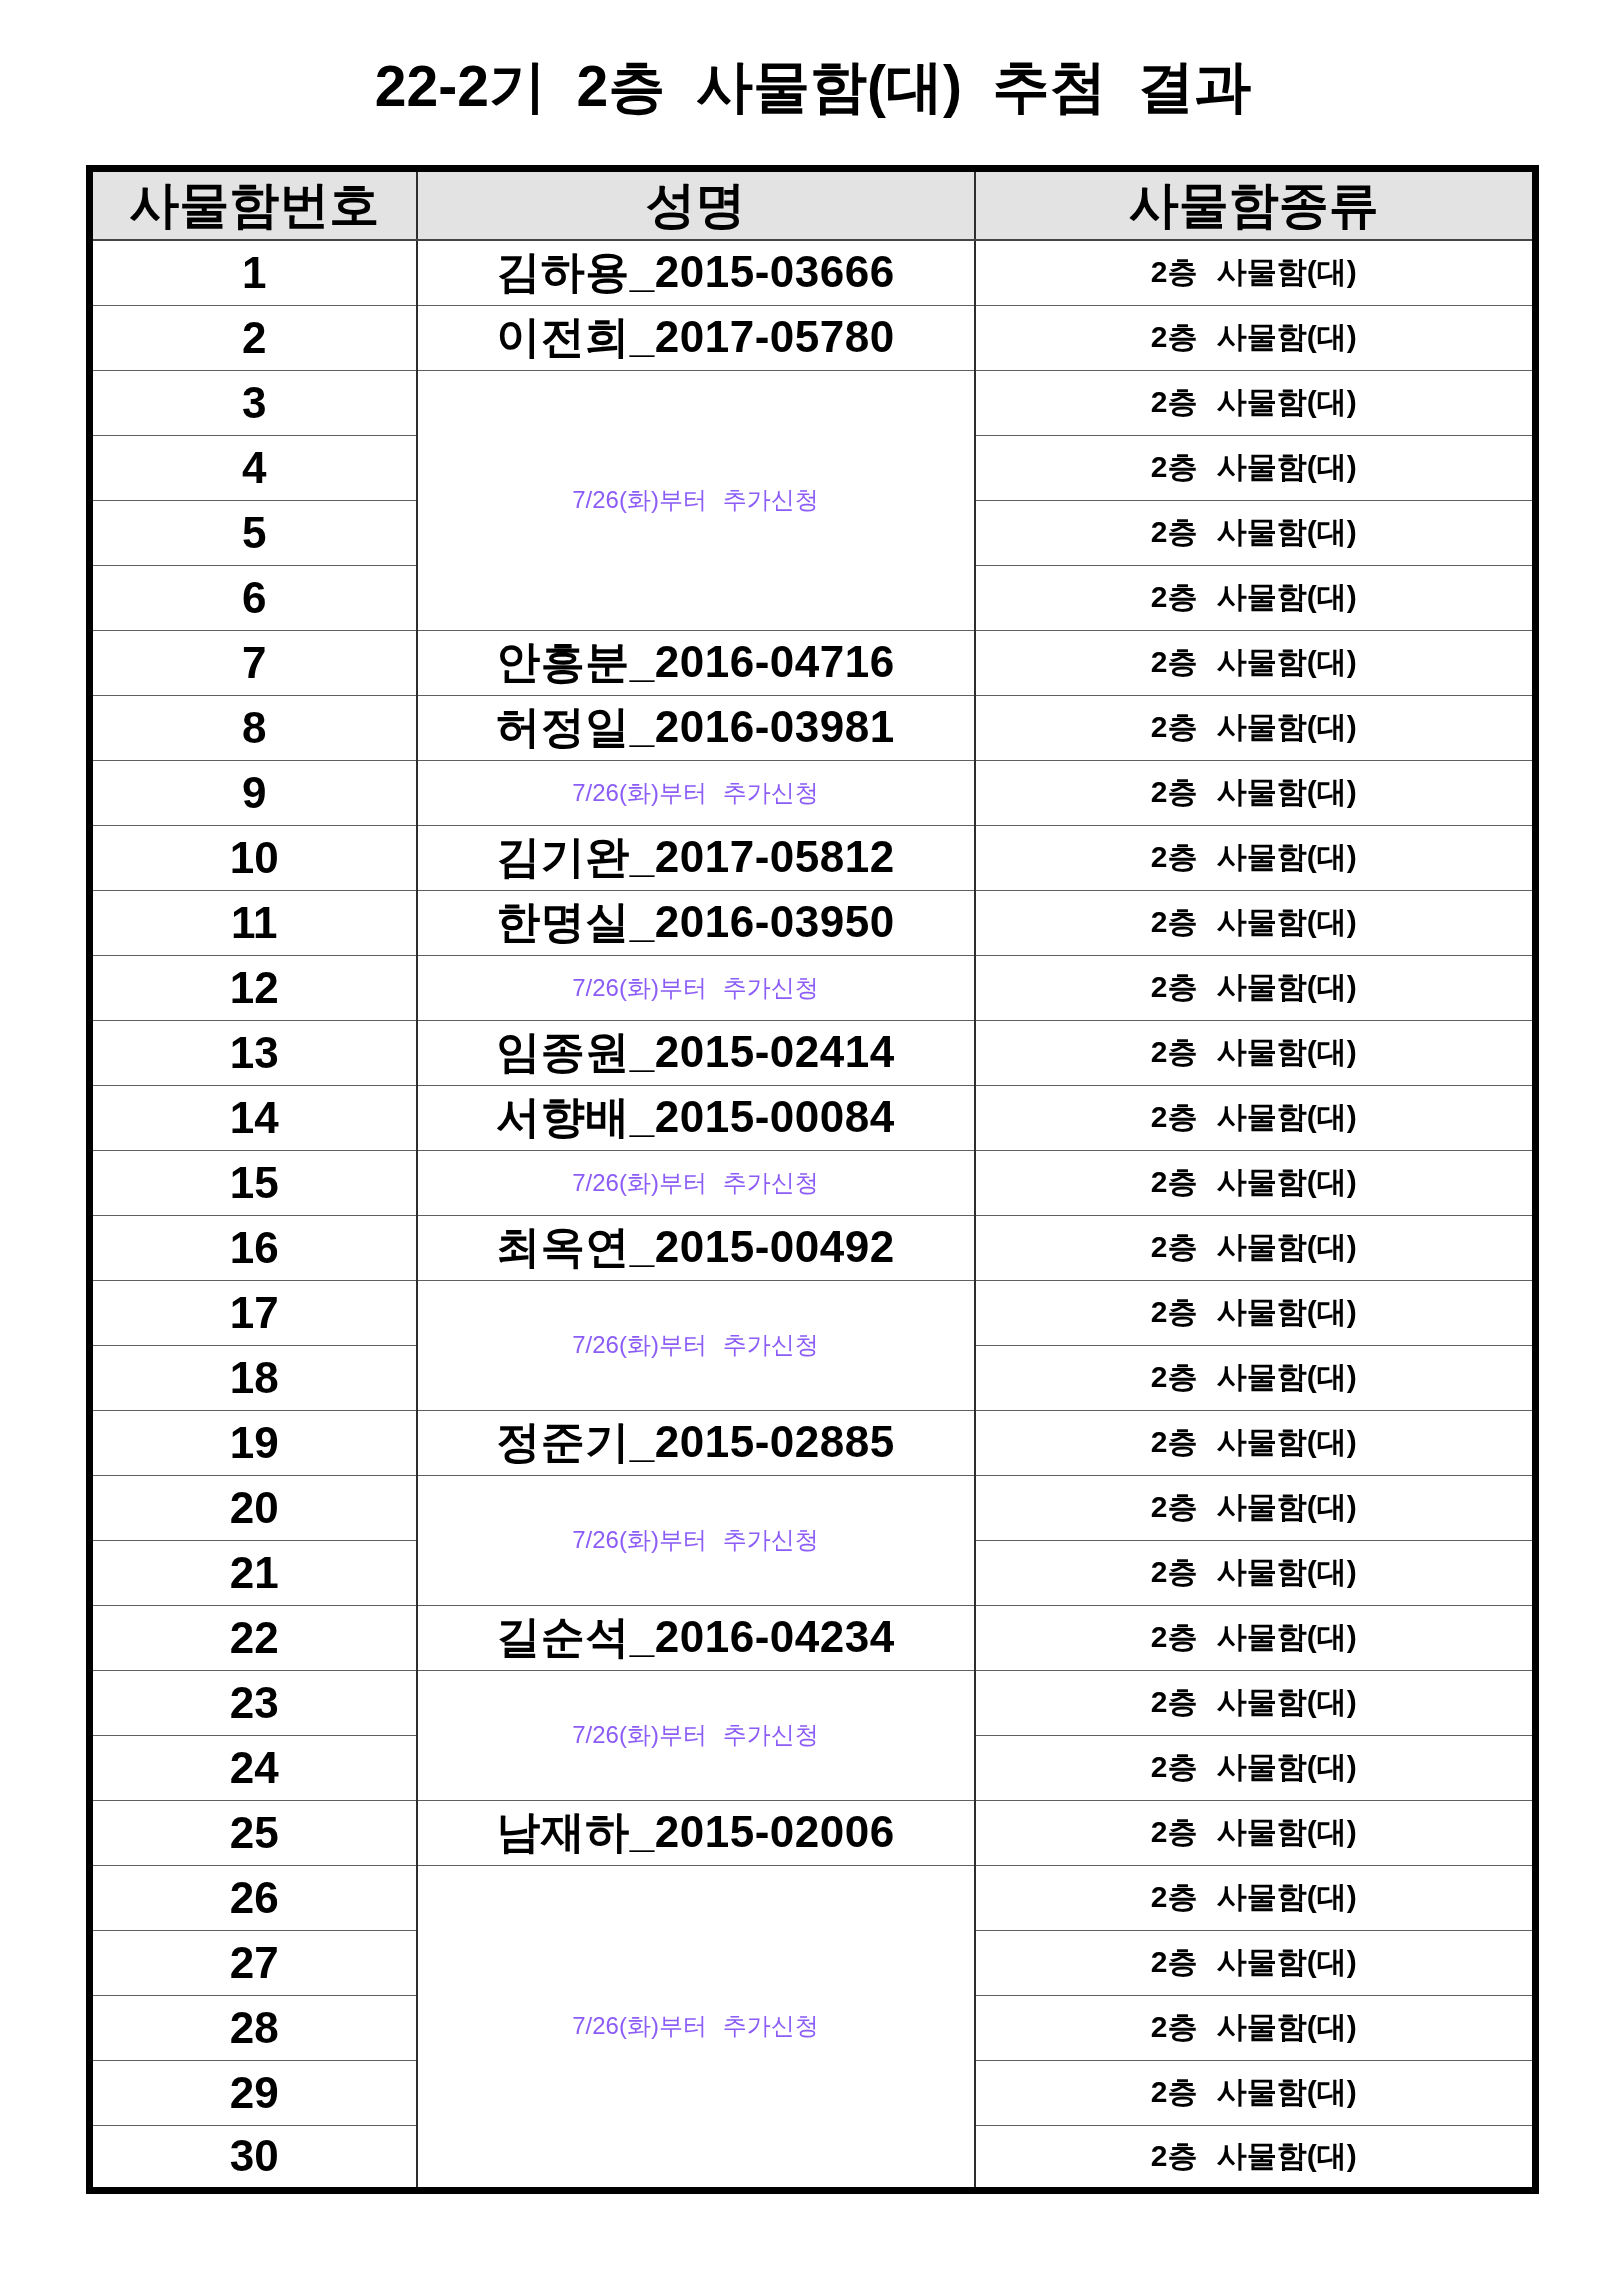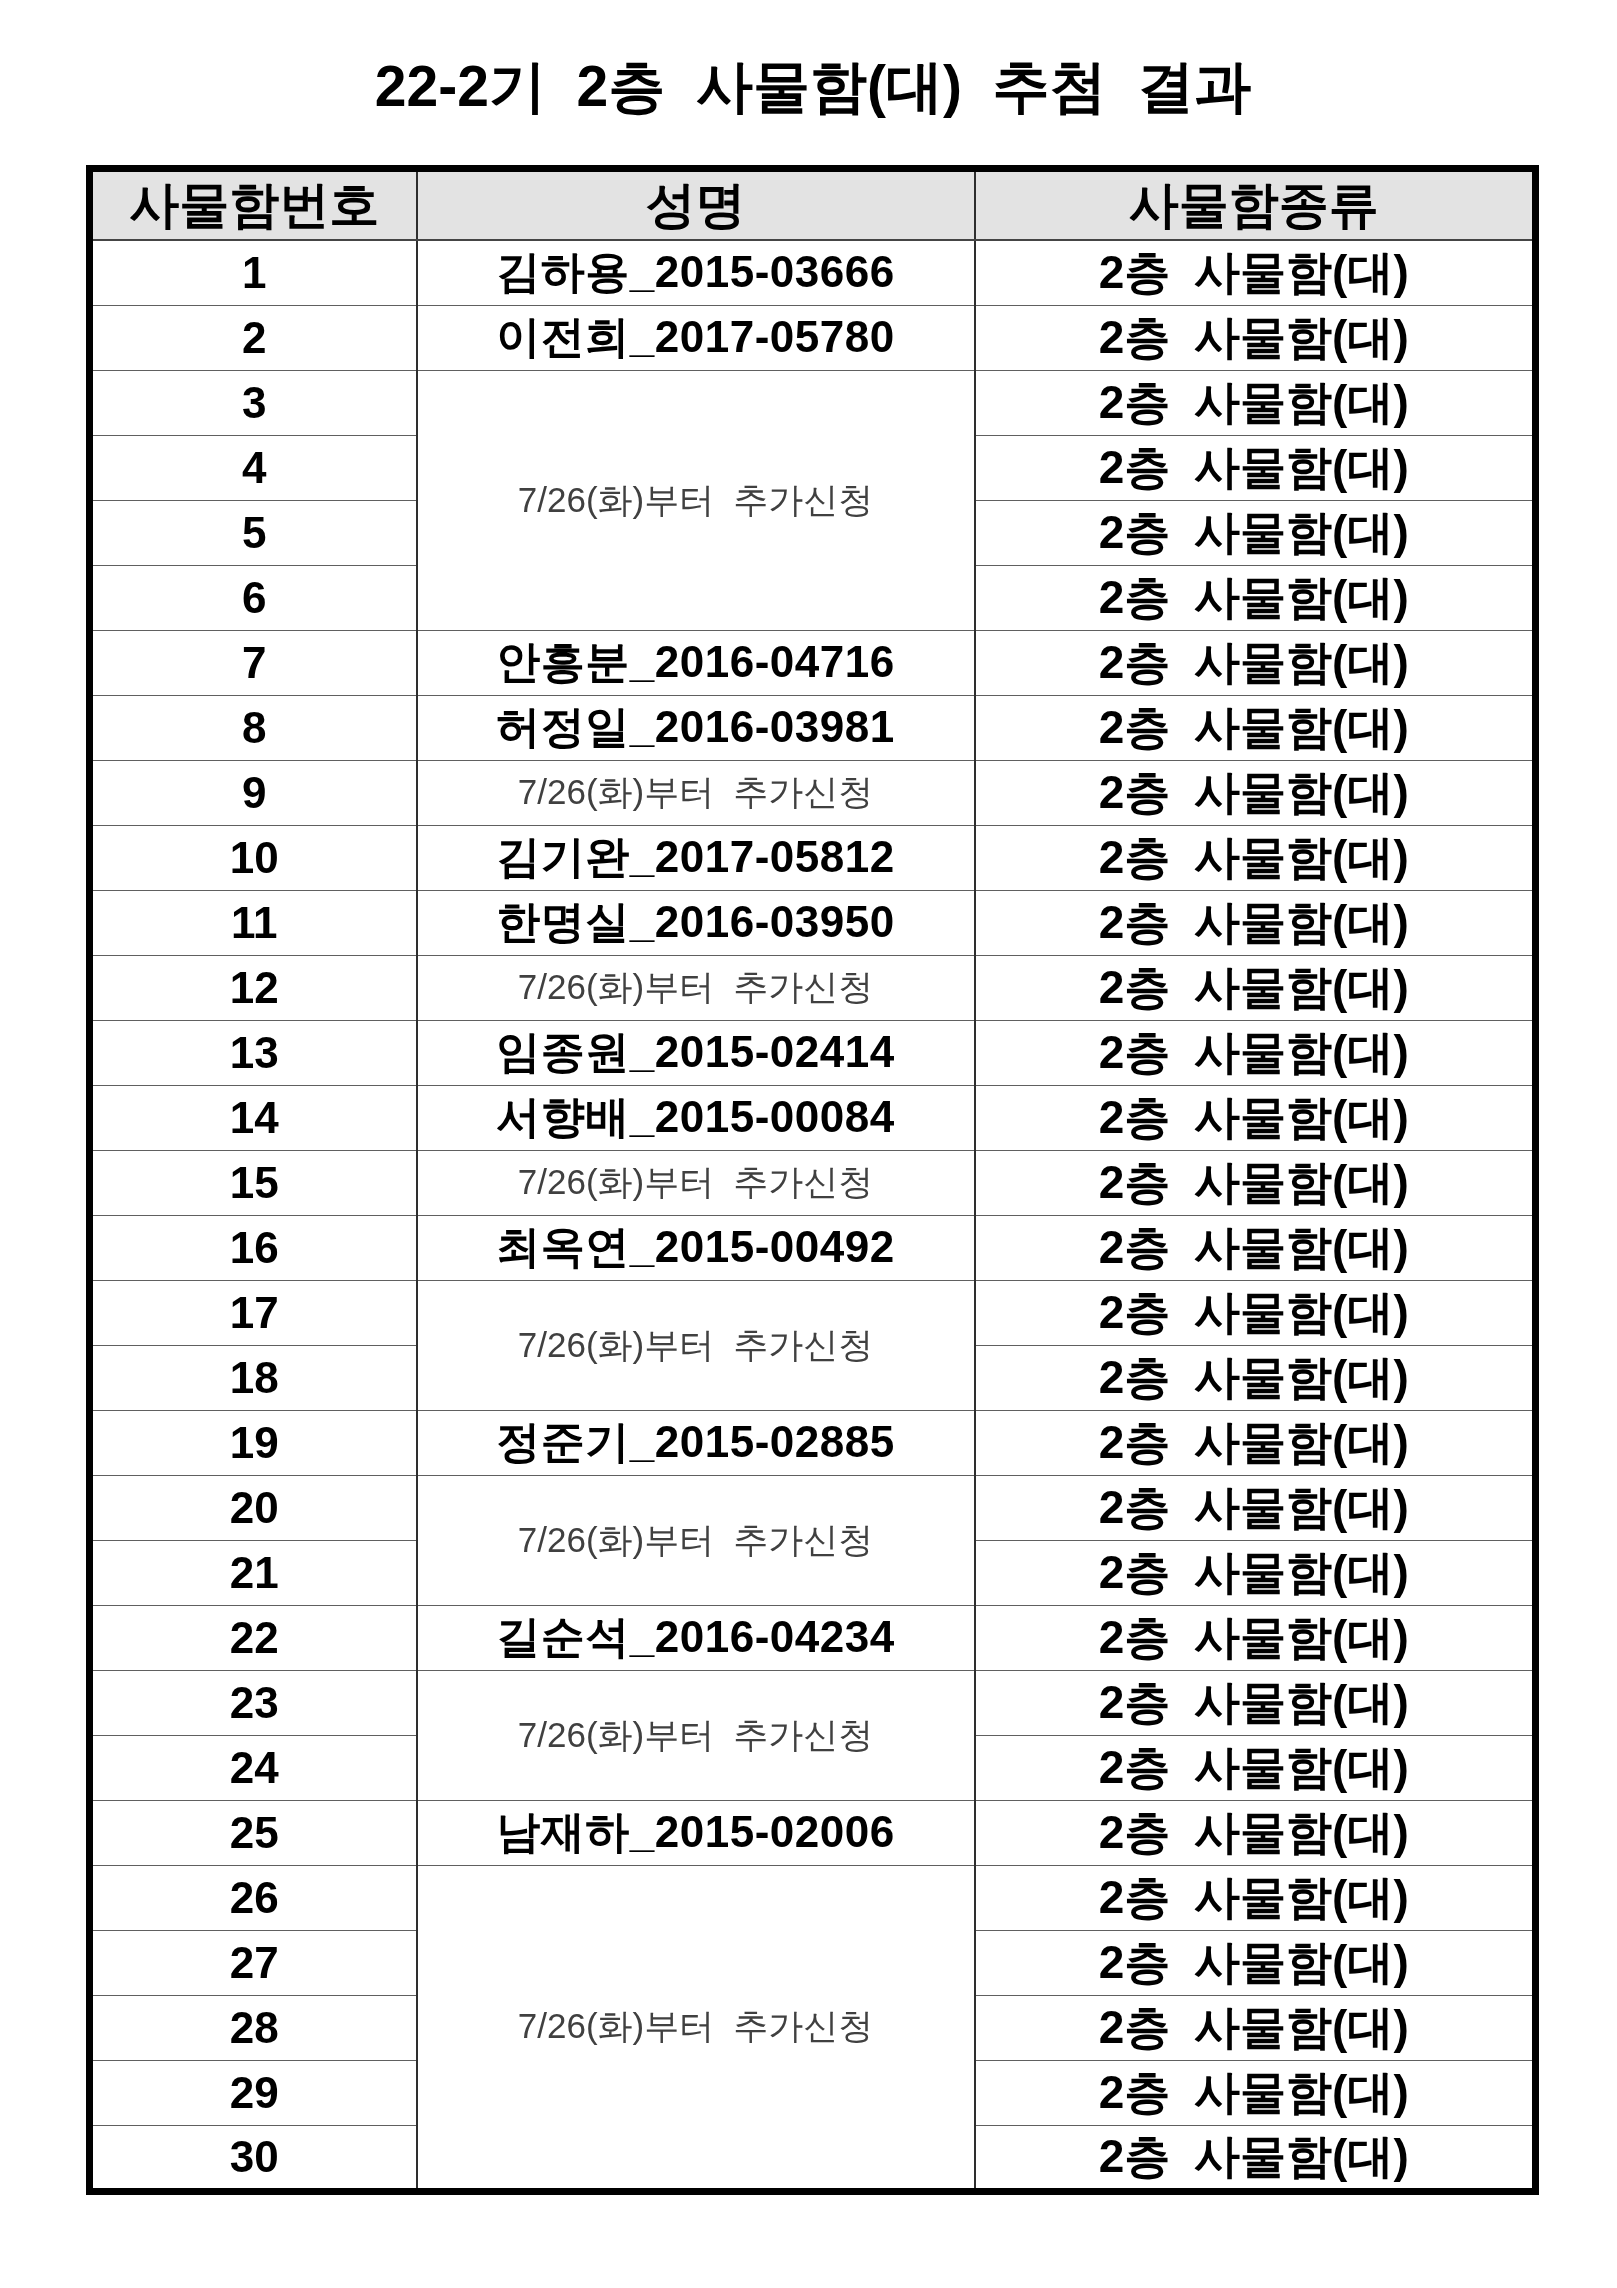--- a/index.html
+++ b/index.html
@@ -71,27 +71,27 @@
     font-size: 44px;
     font-weight: 600;
   }
   td.name-cell {
     font-size: 44px;
     font-weight: 700;
     letter-spacing: 0.5px;
     text-align: center;
   }
   td.notice-cell {
-    font-size: 35px;
+    font-size: 24px;
     font-weight: 400;
-    color: #404040;
+    color: #8b5cf6;
     word-spacing: 9.2px;
   }
   td.type-cell {
-    font-size: 46px;
+    font-size: 30px;
     font-weight: 700;
     word-spacing: 11px;
   }
 </style>
 </head>
 <body>
 
 <h1 class="title">22-2기 2층 사물함(대) 추첨 결과</h1>
 
 <table class="result-table">

